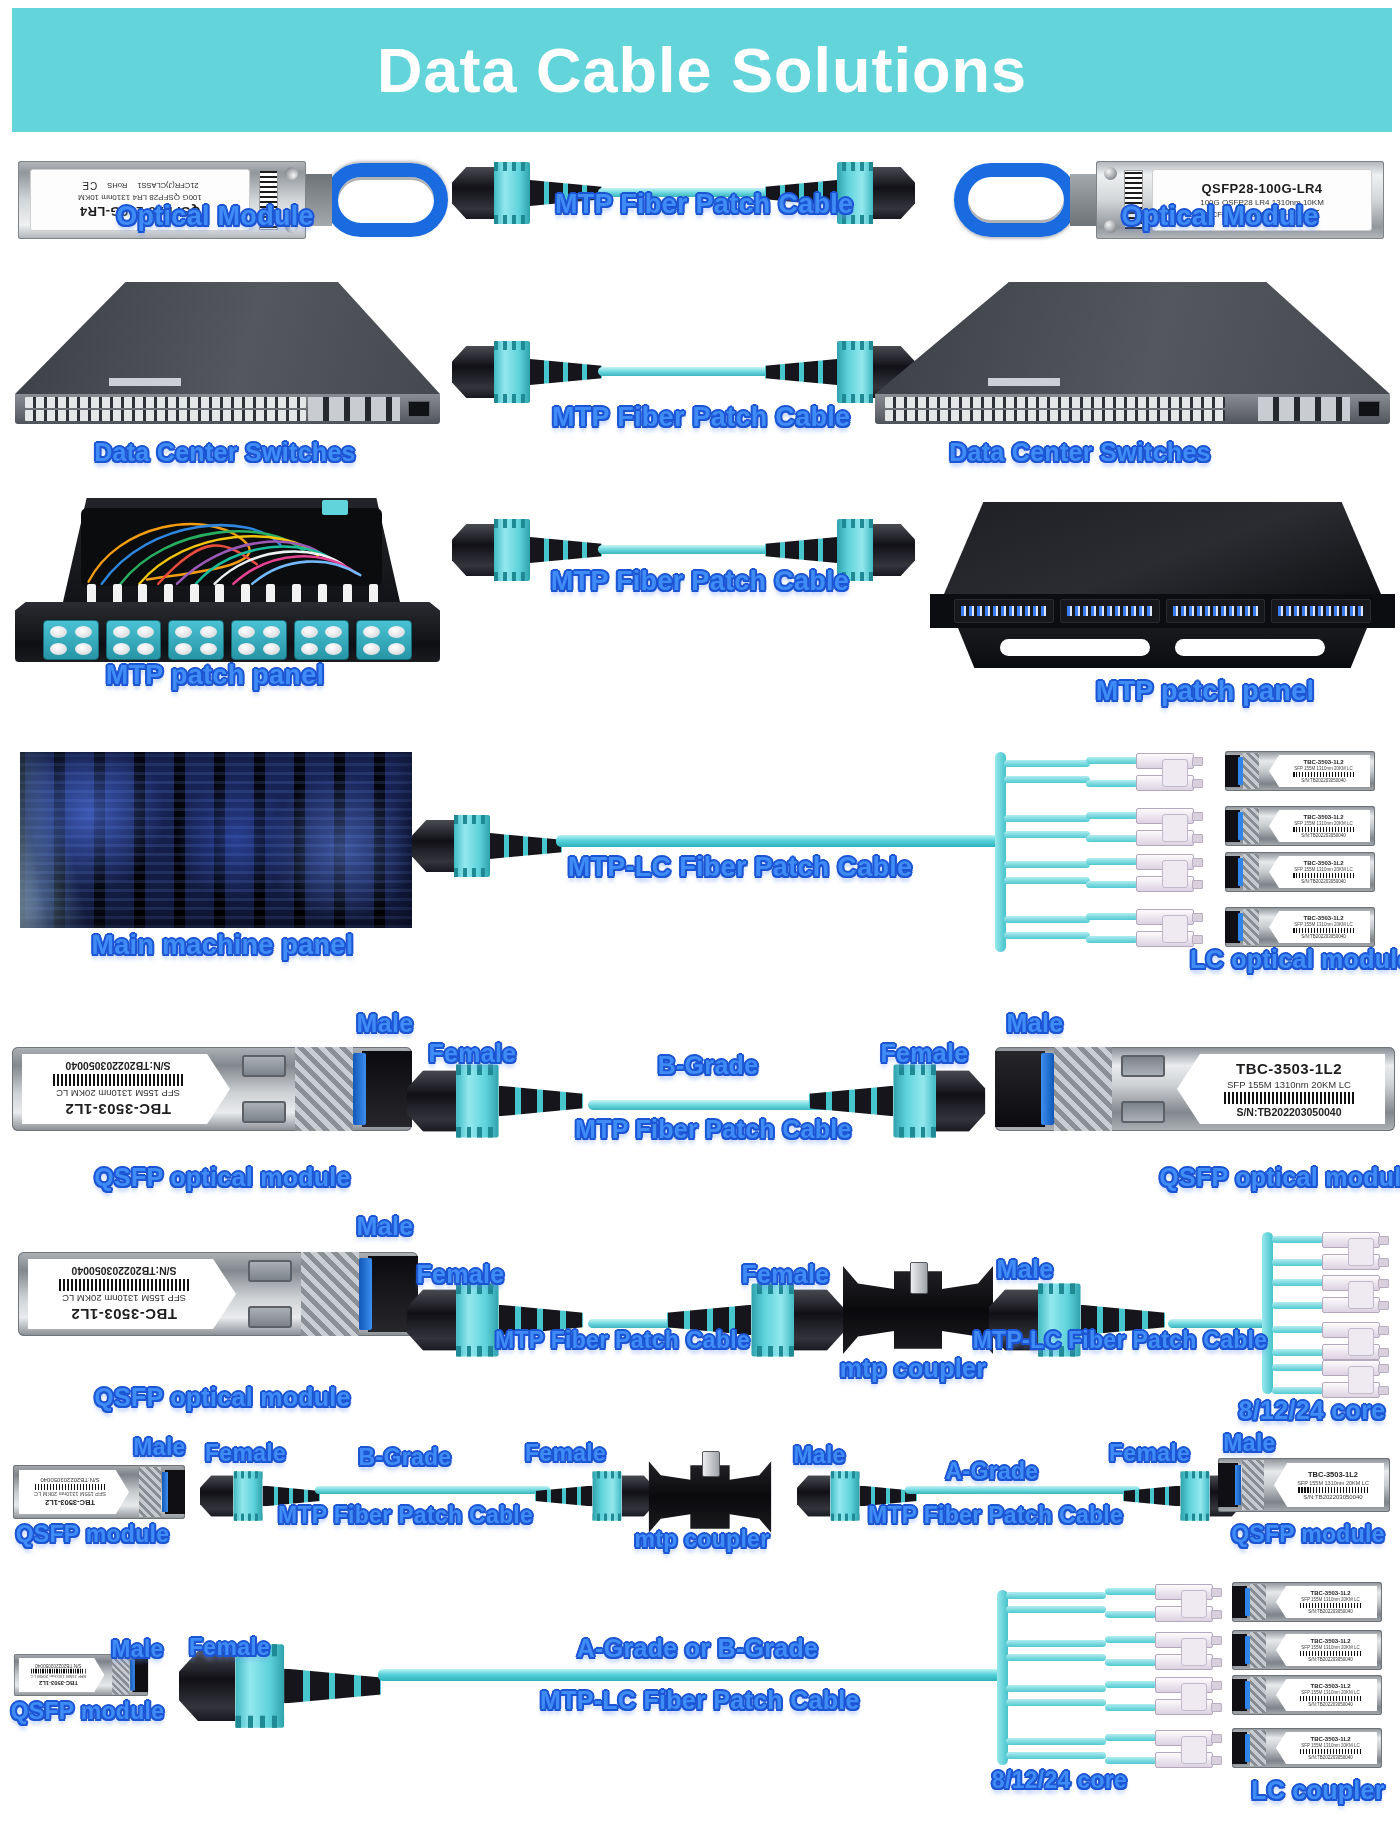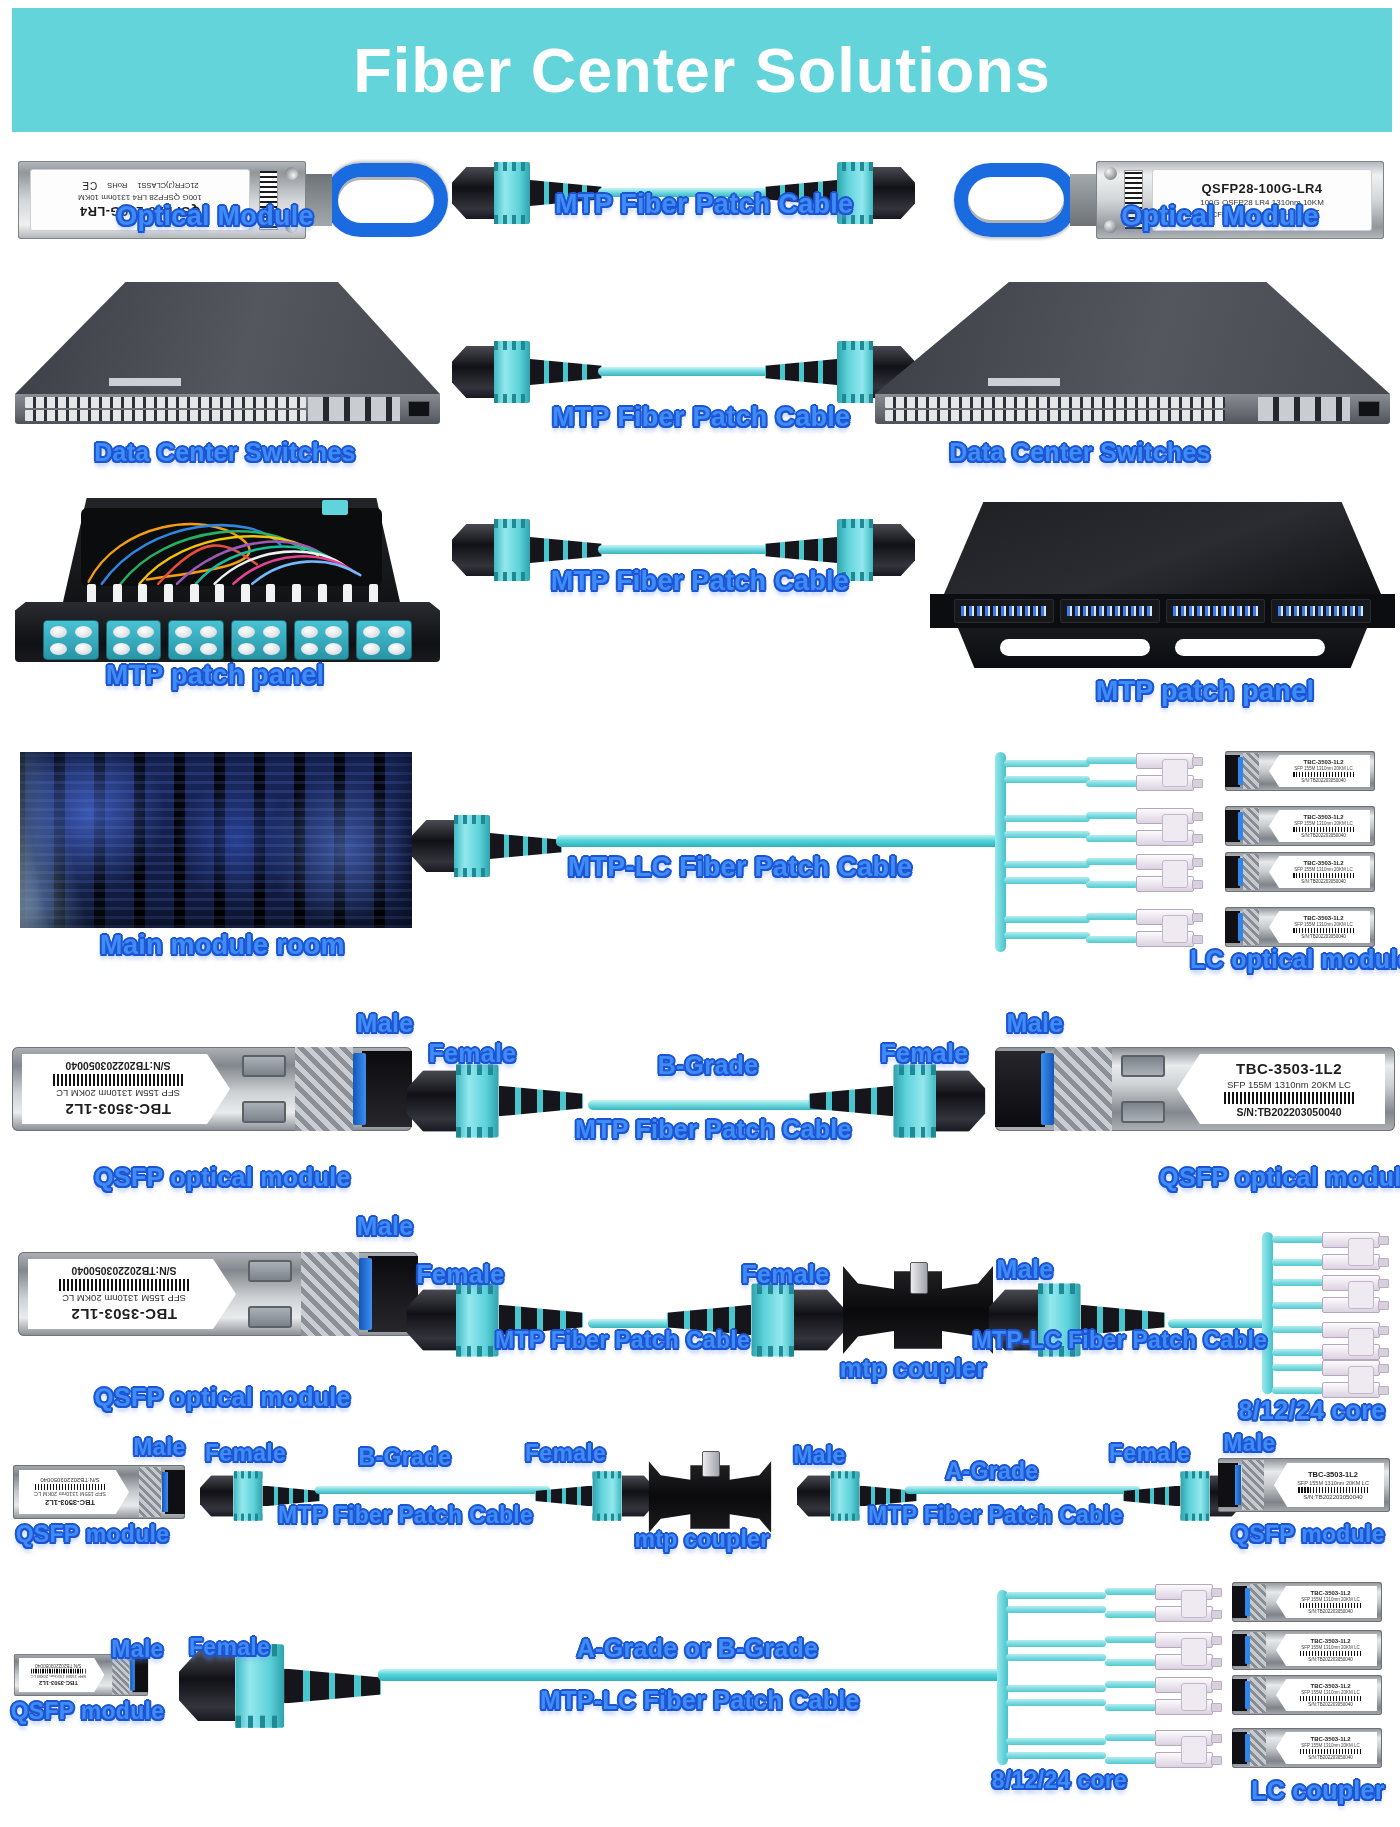--- a/index.html
+++ b/index.html
@@ -209,21 +209,21 @@
       clip-path:polygon(0 0,10% 20%,34% 26%,34% 6%,66% 6%,66% 26%,90% 20%,100% 0,
                         100% 100%,90% 80%,66% 74%,66% 94%,34% 94%,34% 74%,10% 80%,0 100%)}
   .ckey{position:absolute;width:16px;height:30px;border:1px solid #55585c;border-radius:2px;
       background:linear-gradient(90deg,#ececee,#9fa3a8)}
   .coupler.smc{transform:scale(.82)}
 </style>
 </head>
 <body>
 
 <div class="header">
-  <div class="title">Fiber Center Solutions</div>
+  <div class="title">Data Cable Solutions</div>
 </div>
 
 <div class="row" style="top:145px;height:122px">
   <div class="q28 rot" style="left:18px;top:16px">
     <i class="bail"></i>
     <i class="hinge"></i>
     <div class="shell">
       <i class="screw s-t"></i>
       <i class="screw s-b"></i>
       <i class="vbar"></i>
@@ -500,21 +500,21 @@
       <i class="tab"></i>
       <i class="crimp"></i>
     <div class="stk">
         <div class="part">TBC-3503-1L2</div>
         <div class="desc">SFP 155M 1310nm 20KM LC</div>
         <i class="bar"></i>
         <div class="ser">S/N:TB202203050040</div>
       </div>
   </div>
 
-  <div class="lbl lbl27" style="left:80px;top:190px;width:285px">Main module room</div>
+  <div class="lbl lbl27" style="left:80px;top:190px;width:285px">Main machine panel</div>
   <div class="lbl lbl27" style="left:545px;top:112px;width:390px">MTP-LC Fiber Patch Cable</div>
   <div class="lbl lbl25" style="left:1190px;top:205px;width:205px">LC optical module</div>
 </div>
 
 <div class="row" style="top:1005px;height:195px">
   <div class="sfpL rot" style="left:12px;top:36px">
     <i class="base"></i>
       <i class="conn"></i>
       <i class="tab"></i>
       <i class="crimp"></i>

